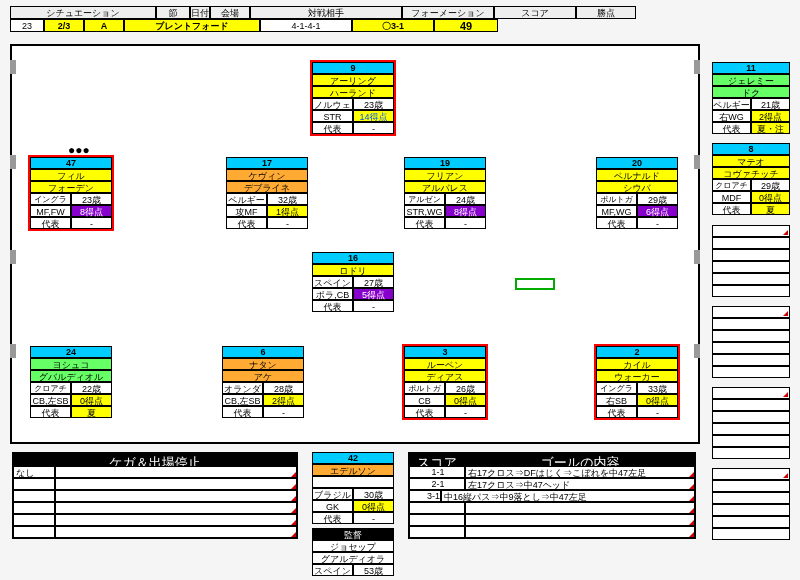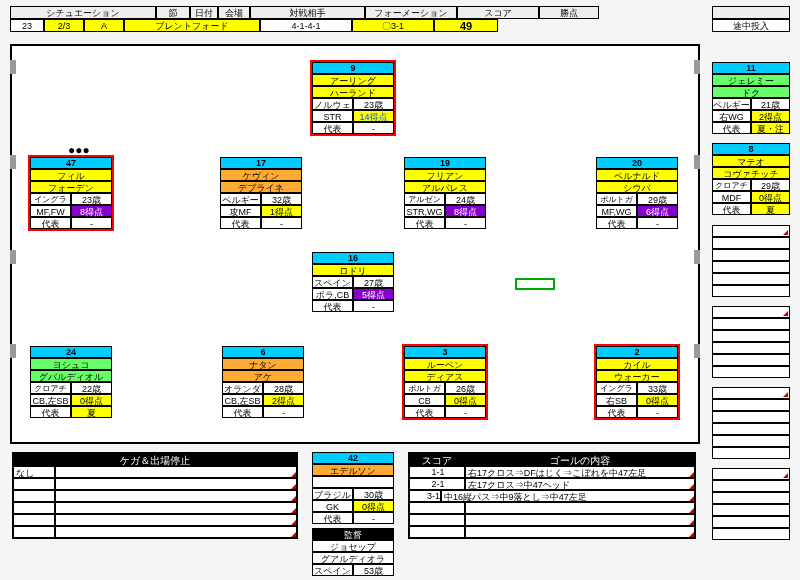--- a/index.html
+++ b/index.html
@@ -15,42 +15,42 @@
   }
   * { box-sizing:border-box; font-family:"MS Gothic","Meiryo",sans-serif; }
   body { margin:0; background:#f5f5f5; width:800px; height:580px; position:relative; font-size:var(--cell-fs); }
   .canvas { position:absolute; inset:0; }
 
   
   .hdr { position:absolute; top:6px; left:10px; display:flex; }
   .hcell { border:1px solid var(--border); height:13px; line-height:12px; background:#eee; text-align:center; }
   .hval  { border:1px solid var(--border); height:13px; line-height:12px; background:#fff; text-align:center; }
   .hdr2 { position:absolute; top:19px; left:10px; display:flex; }
-  .hval.yellow{background:var(--yellow);}
+  .hval.yellow{background:var(--yellow);font-weight:bold;}
   .big { font-weight:bold; font-size:11px; }
 
   
   .pitch { position:absolute; border:2px solid var(--border); background:#fff; }
 
   
   .card { position:absolute; width:82px; }
   .card.redoutline { outline:2px solid var(--red); }
   .num { height:var(--cell-h); text-align:center; border:1px solid var(--border); font-weight:bold; }
   .nm  { height:var(--cell-h); text-align:center; border:1px solid var(--border); }
   .row { display:flex; }
   .row > div { height:var(--cell-h); border:1px solid var(--border); text-align:center; flex:1; line-height:var(--cell-h);}
   .c-blue{background:var(--blue);} .c-yel{background:var(--yellow);} .c-grn{background:var(--green);}
   .c-or{background:var(--orange);} .c-pur{background:var(--purple);color:#fff;}
   .c-wht{background:#fff;}
   .dots { position:absolute; font-size:12px; }
 
   
   .tbl { position:absolute; border:1px solid var(--border); background:#fff; }
   .tblhd { display:flex; }
-  .tblhd > div { border:1px solid var(--border); background:#000; color:#fff; text-align:center; height:13px; font-size:10px; }
+  .tblhd > div { border:1px solid var(--border); background:#000; color:#fff; text-align:center; height:13px; font-size:13px; }
   .tblrow { display:flex; }
   .tblrow > div { border:1px solid var(--border); height:12px; font-size:9px; padding-left:2px; }
 
   
   .miniblank { position:absolute; width:78px; }
   .miniblank .r { border:1px solid var(--border); height:12px; background:#fff; }
   .tick-red { position:relative; }
   .tick-red::after { content:""; position:absolute; right:1px; bottom:1px; width:0; height:0; border-left:5px solid transparent; border-bottom:5px solid #c00; }
 
   
@@ -65,41 +65,37 @@
   .mgr .r { border:1px solid var(--border); height:var(--cell-h); text-align:center; background:#fff; }
 
 </style>
 </head>
 <body>
 <div class="canvas">
 
 <div class="hdr">
   <div class="hcell" style="width:146px">シチュエーション</div>
   <div class="hcell" style="width:34px">節</div>
-  <div class="hcell" style="width:28px">日付</div>
-  <div class="hcell" style="width:32px">会場</div>
-  <div class="hcell" style="width:115px">対戦相手</div>
+  <div class="hcell" style="width:20px">日付</div>
+  <div class="hcell" style="width:40px">会場</div>
+  <div class="hcell" style="width:152px">対戦相手</div>
   <div class="hcell" style="width:92px">フォーメーション</div>
   <div class="hcell" style="width:82px">スコア</div>
   <div class="hcell" style="width:60px">勝点</div>
 </div>
 <div class="hdr2">
   <div class="hval" style="width:34px">23</div>
   <div class="hval yellow" style="width:40px">2/3</div>
   <div class="hval yellow" style="width:40px">A</div>
   <div class="hval yellow" style="width:136px">ブレントフォード</div>
   <div class="hval" style="width:92px">4-1-4-1</div>
   <div class="hval yellow" style="width:82px">〇3-1</div>
   <div class="hval yellow big" style="width:64px">49</div>
 </div>
 
-<div class="side" style="top:6px; left:712px;">
-  <div style="border:1px solid var(--border);height:13px;background:#eee"></div>
-  <div style="border:1px solid var(--border);height:13px;background:#fff;text-align:center">途中投入</div>
-</div>
 
 <div class="pitch" style="top:44px; left:10px; width:690px; height:400px;"></div>
 
 <div class="dots" style="top:143px;left:68px">●●●</div>
 
 <div class="sel" style="top:278px; left:515px"></div>
 
 <div class="card redoutline" style="top:62px;left:312px">
   <div class="num c-blue">9</div>
   <div class="nm c-yel">アーリング</div>
@@ -129,21 +125,21 @@
   <div class="row">
         <div class="c-wht">MF,FW</div>
         <div class="c-pur">8得点</div>
       </div>
   <div class="row">
         <div class="c-wht">代表</div>
         <div class="c-wht">-</div>
       </div>
 </div>
 
-<div class="card" style="top:157px;left:220px">
+<div class="card" style="top:157px;left:226px">
   <div class="num c-blue">17</div>
   <div class="nm c-or">ケヴィン</div>
   <div class="nm c-or">デブライネ</div>
   <div class="row">
         <div class="c-wht">ベルギー</div>
         <div class="c-wht">32歳</div>
       </div>
   <div class="row">
         <div class="c-wht">攻MF</div>
         <div class="c-yel">1得点</div>

